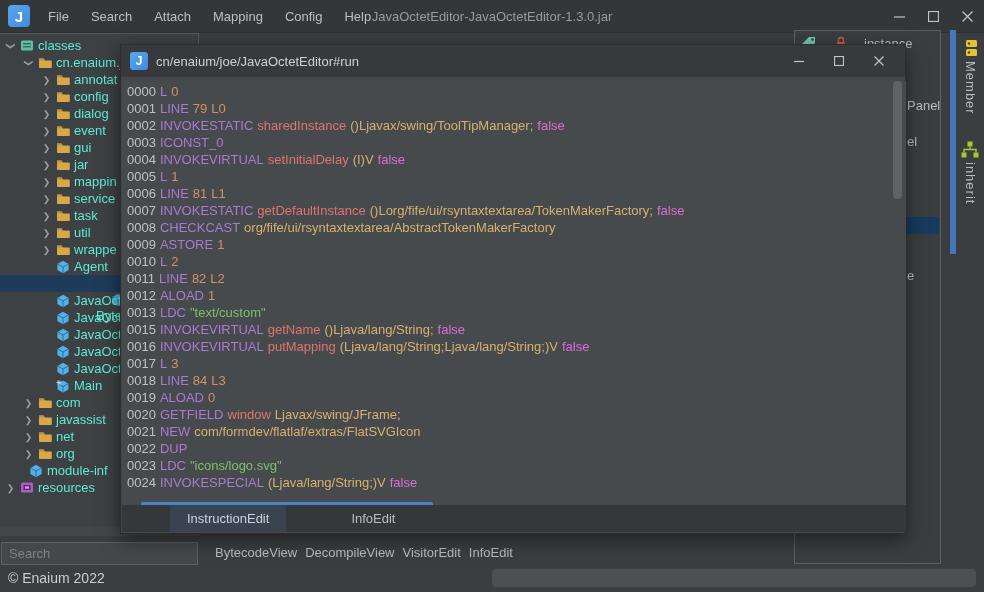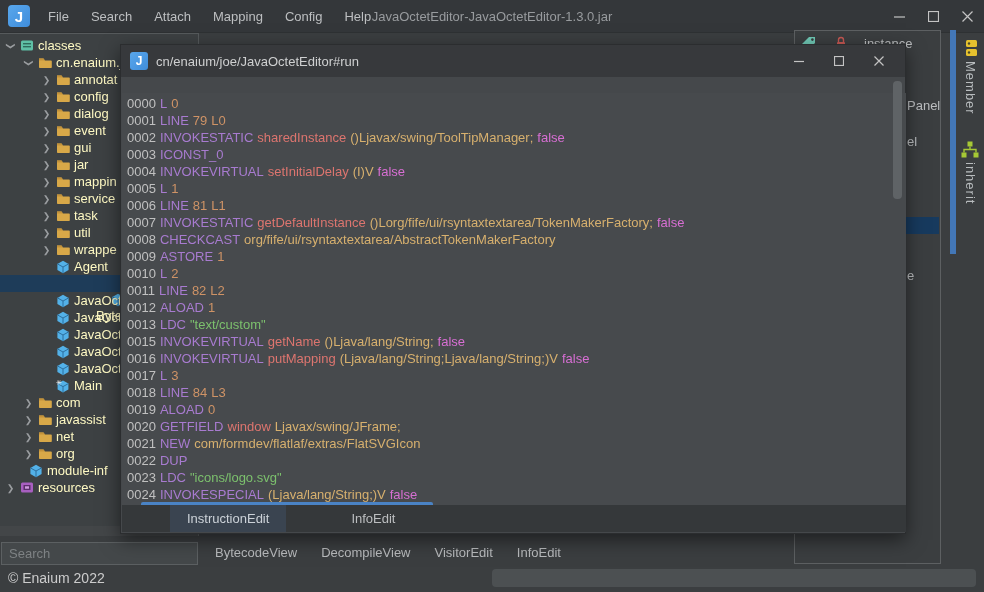--- a/index.html
+++ b/index.html
@@ -21,35 +21,35 @@
 
   
   .tree-panel { position:absolute; left:0; top:33px; width:199px; height:503px;
     background:#3d4143; border-top:1px solid #565a5c; border-right:1px solid #565a5c; overflow:hidden; }
   #tree-items { padding-top:3px; }
   .tree-row { height:17px; display:flex; align-items:center; white-space:nowrap; }
   .tree-row.selected { background:#1e3c59; }
   .chev { width:17px; font-size:9px; color:#9a9da0; text-align:center; flex:0 0 17px; }
   .chev.open { transform:rotate(90deg); }
   .ticon { width:16px; flex:0 0 16px; display:flex; align-items:center; justify-content:center; }
-  .tlabel { color:#fef9c3; font-size:13px; padding-left:3px; }
+  .tlabel { color:#5eead4; font-size:13px; padding-left:3px; }
   .tree-hscroll { position:absolute; left:0; bottom:0; width:199px; height:10px; background:#434648; }
 
   
   .search-box { position:absolute; left:1px; top:542px; width:197px; height:23px;
     background:#44484a; border:1px solid #5c6062; color:#7e8284; font-size:13px;
     padding-left:7px; font-family:"Liberation Sans",sans-serif; }
   .search-box::placeholder { color:#7e8284; }
   .statusbar { position:absolute; left:0; top:566px; width:984px; height:26px; background:#3b3e40; }
   .status-text { position:absolute; left:8px; top:4px; font-size:14px; color:#cccccc; }
   .progress-bar { position:absolute; left:492px; top:569px; width:484px; height:18px;
     background:#4c5052; border-radius:4px; }
 
   
-  .main-tabs { position:absolute; left:215px; top:540px; height:24px; display:flex; gap:24px; align-items:center; }
+  .main-tabs { position:absolute; left:215px; top:540px; height:24px; display:flex; gap:8px; align-items:center; }
   .main-tab { font-size:13px; color:#b9bbbd; }
 
   
   .right-panel { position:absolute; left:794px; top:30px; width:147px; height:534px;
     border:1px solid #5d6062; background:#3b3e40; }
   .rp-header { position:absolute; left:5px; top:3px; height:18px; display:flex; align-items:center; gap:17px; }
   .rp-header-label { color:#bcbec0; font-size:13px; }
   .rp-frag { position:absolute; left:112px; color:#bcbec0; font-size:13px; }
   .rp-frag.f0 { top:67px; } .rp-frag.f1 { top:103px; } .rp-frag.f2 { top:237px; }
   .rp-selected-row { position:absolute; left:1px; right:1px; top:186px; height:17px; background:#173a5e; }
@@ -66,21 +66,21 @@
   .dialog { position:absolute; left:120px; top:44px; width:786px; height:490px;
     background:#45484b; border:1px solid #2b2d2f; box-shadow:0 6px 18px rgba(0,0,0,.5); z-index:10; }
   .dlg-titlebar { position:absolute; left:0; top:0; width:100%; height:32px;
     background:#37393c; display:flex; align-items:center; }
   .dlg-logo { width:18px; height:18px; margin:0 8px 0 9px; border-radius:3px;
     background:linear-gradient(135deg,#59a7ec,#3f8ddb); color:#fff; font-weight:bold;
     font-size:12px; display:flex; align-items:center; justify-content:center; }
   .dlg-title { font-size:13px; color:#cfd0d1; }
   .dlg-controls { position:absolute; right:6px; top:0; height:32px; display:flex; }
   .dlg-controls .wc { width:40px; height:32px; }
-  .dlg-content { position:absolute; left:1px; top:48px; width:784px; height:430px;
+  .dlg-content { position:absolute; left:1px; top:36px; width:784px; height:430px;
     background:#474a4d; overflow:hidden; padding:2px 0 0 5px; }
   .ins-line { height:17px; line-height:17px; font-size:13px; white-space:nowrap; }
   .ins-line > span + span { margin-left:4px; }
   .tk-addr { color:#c0c0c0; } .tk-op { color:#a87bd0; } .tk-name { color:#dd756f; }
   .tk-desc { color:#d7b06e;margin-top:20px; } .tk-num { color:#cf9366; } .tk-str { color:#7cc16d; }
   .tk-kw { color:#d76fd3; }
   .dlg-vscroll { position:absolute; right:3px; top:36px; width:9px; height:118px;
     background:#5f6366; border-radius:4px; }
   .dlg-hscroll { position:absolute; left:20px; top:457px; width:292px; height:5px;
     background:#4a83c5; border-radius:2px; }

